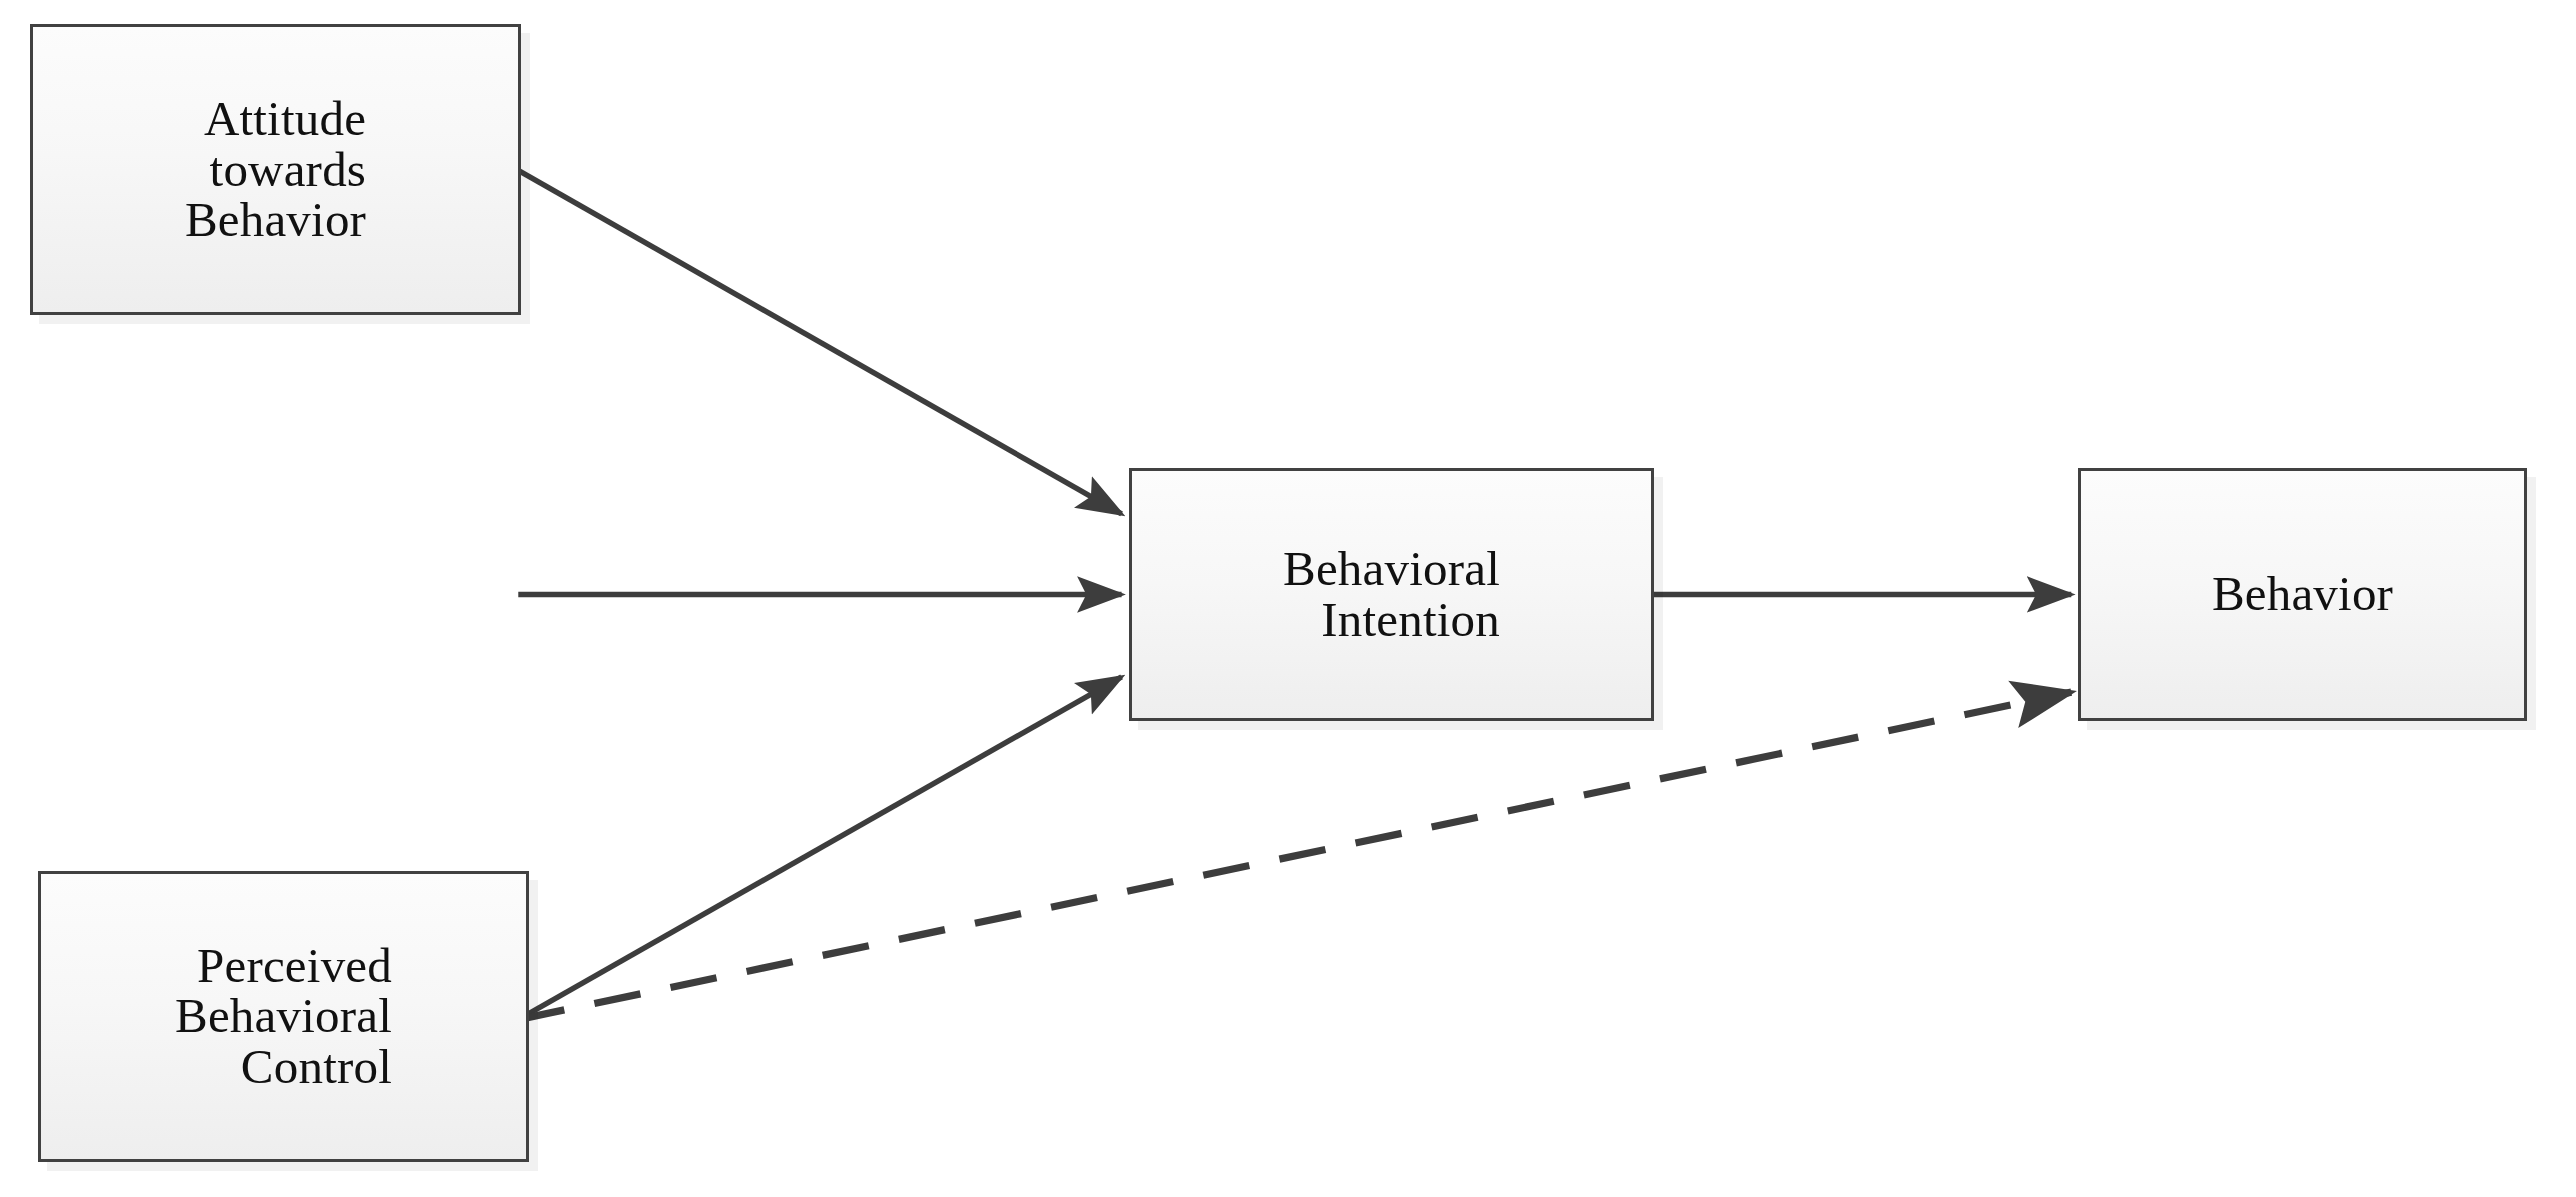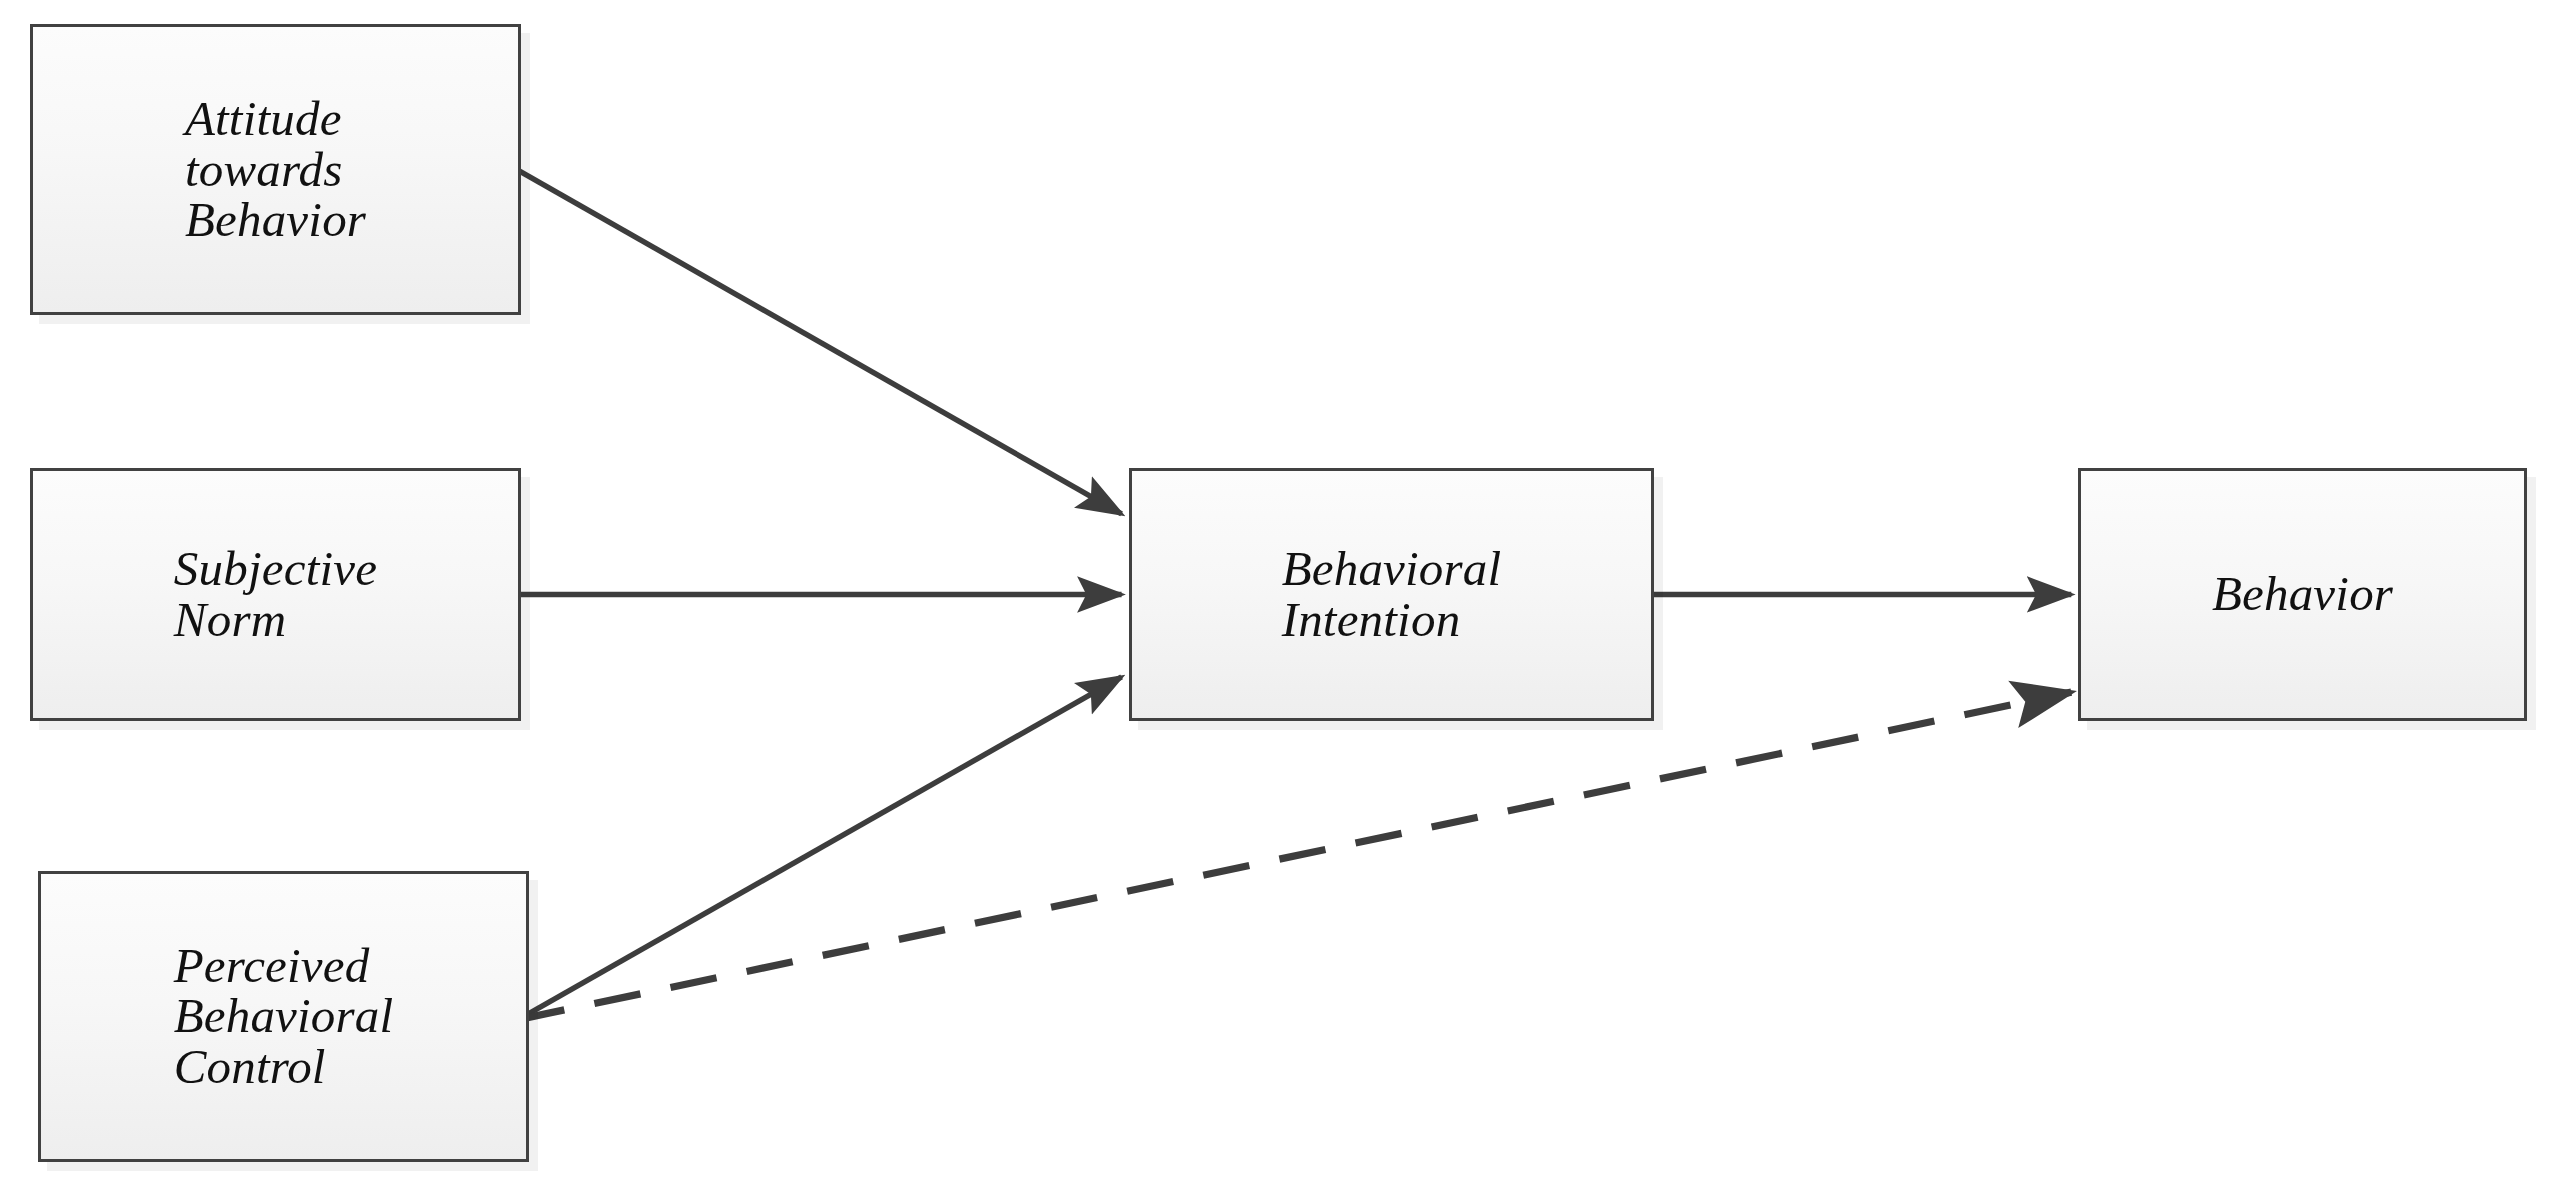--- a/index.html
+++ b/index.html
@@ -17,22 +17,21 @@
   }
   .node {
     position: absolute;
     box-sizing: border-box;
     border: 3.6px solid #414141;
     background: linear-gradient(to bottom, #fcfcfc 0%, #f7f7f7 45%, #eeeeee 100%);
     box-shadow: 9px 9px 0 0 rgba(0,0,0,0.055);
     display: flex;
     align-items: center;
     justify-content: center;
-    text-align: left;
-    font-style: italic;
+    text-align: right;
   }
   .node-label {
     font-size: 49px;
     line-height: 1.03;
     color: #111111;
     letter-spacing: 0.2px;
     padding: 0 7.2px;
     white-space: pre-line;
   }
   #edges {
@@ -63,24 +62,20 @@
         <line x1="573" y1="1127" x2="2290" y2="765" stroke="#3d3d3d" stroke-width="8" stroke-dasharray="52 34" marker-end="url(#arrowhead)"></line>
       </g>
   </svg>
 
   <div class="node" style="left: 30px; top: 24.4px; width: 491px; height: 291px; border-color: rgb(65, 65, 65);">
     <span class="node-label">Attitude
 towards
 Behavior</span>
   </div>
 
-  <div class="node" style="left: 30px; top: 468px; width: 491px; height: 253px; border-color: rgb(65, 65, 65);">
-    <span class="node-label">Subjective
-Norm</span>
-  </div>
 
   <div class="node" style="left: 30px; top: 871px; width: 491px; height: 291px; border-color: rgb(65, 65, 65); margin-left: 8px;">
     <span class="node-label">Perceived
 Behavioral
 Control</span>
   </div>
 
   <div class="node" style="left: 1129px; top: 468px; width: 525px; height: 253px; border-color: rgb(65, 65, 65);">
     <span class="node-label">Behavioral
 Intention</span>

